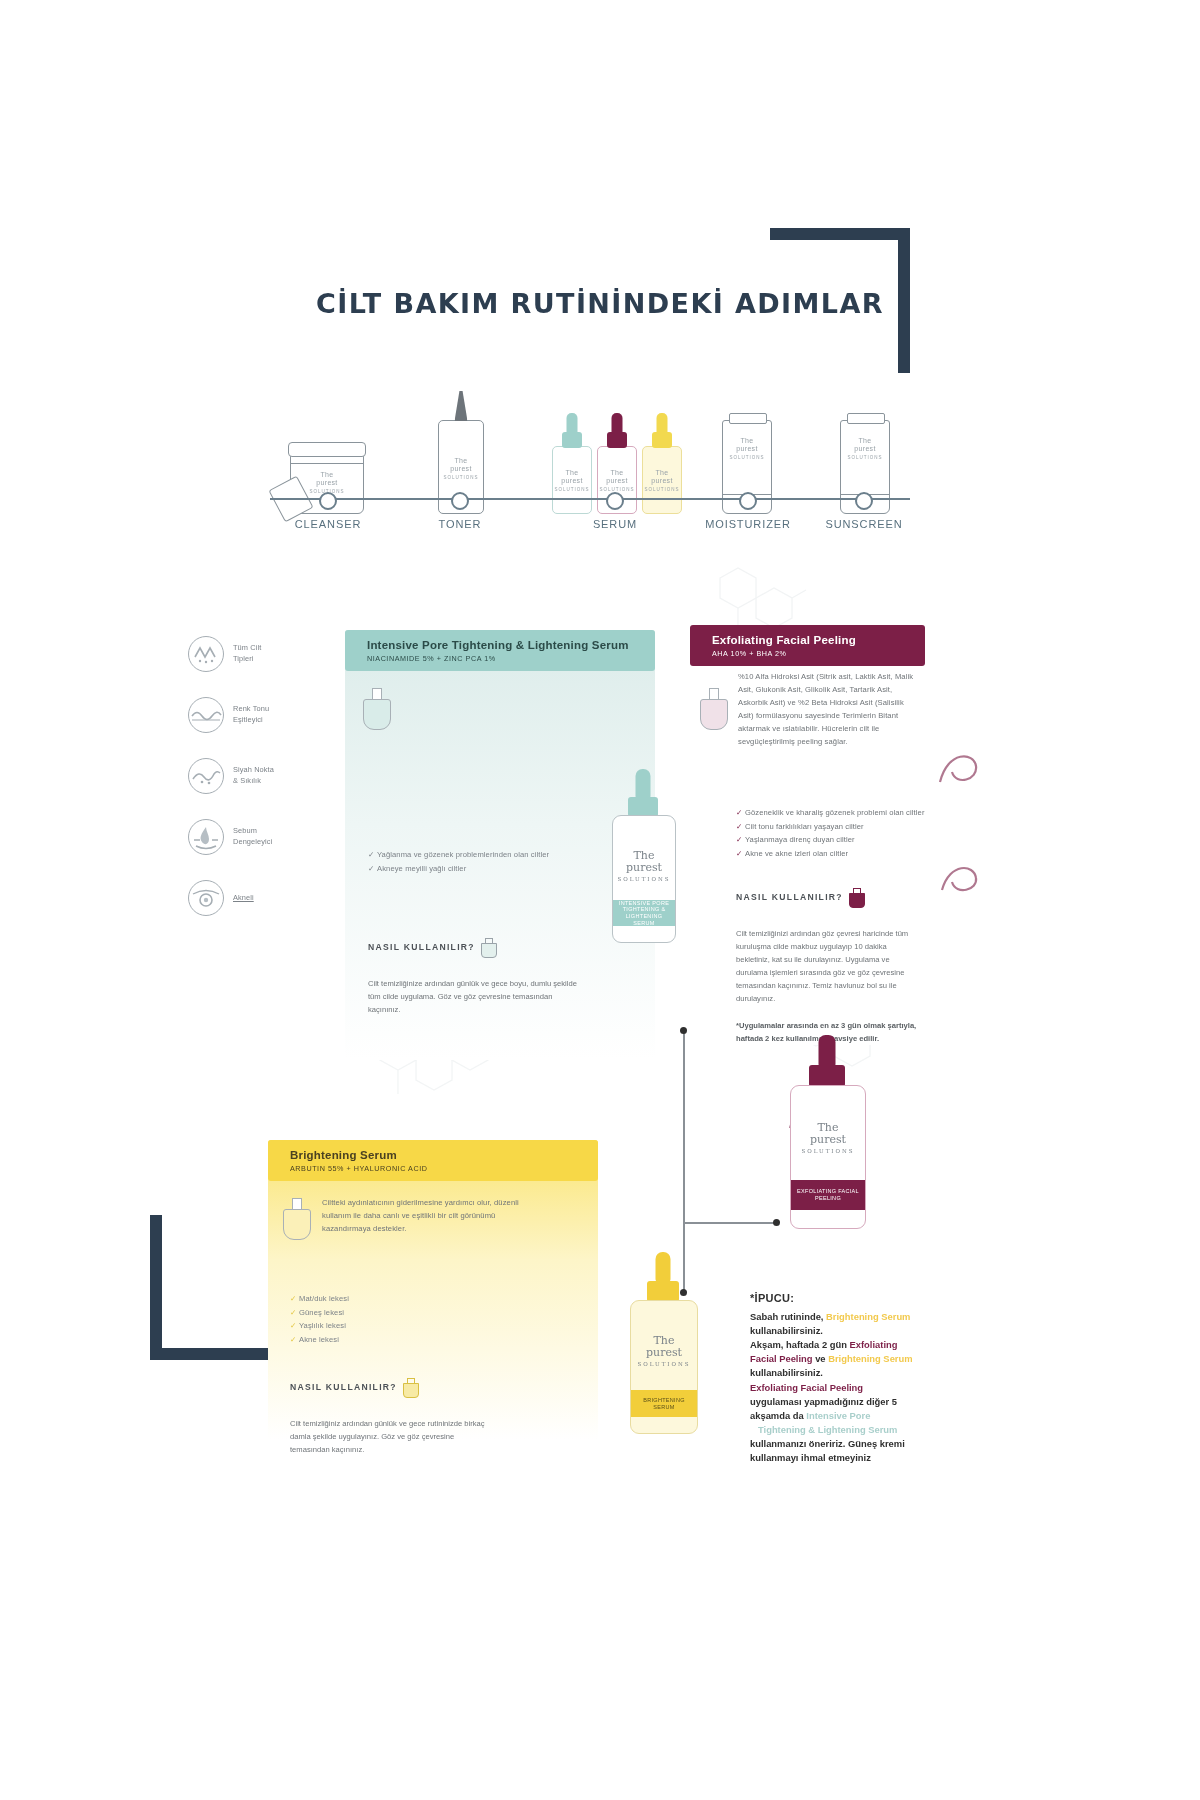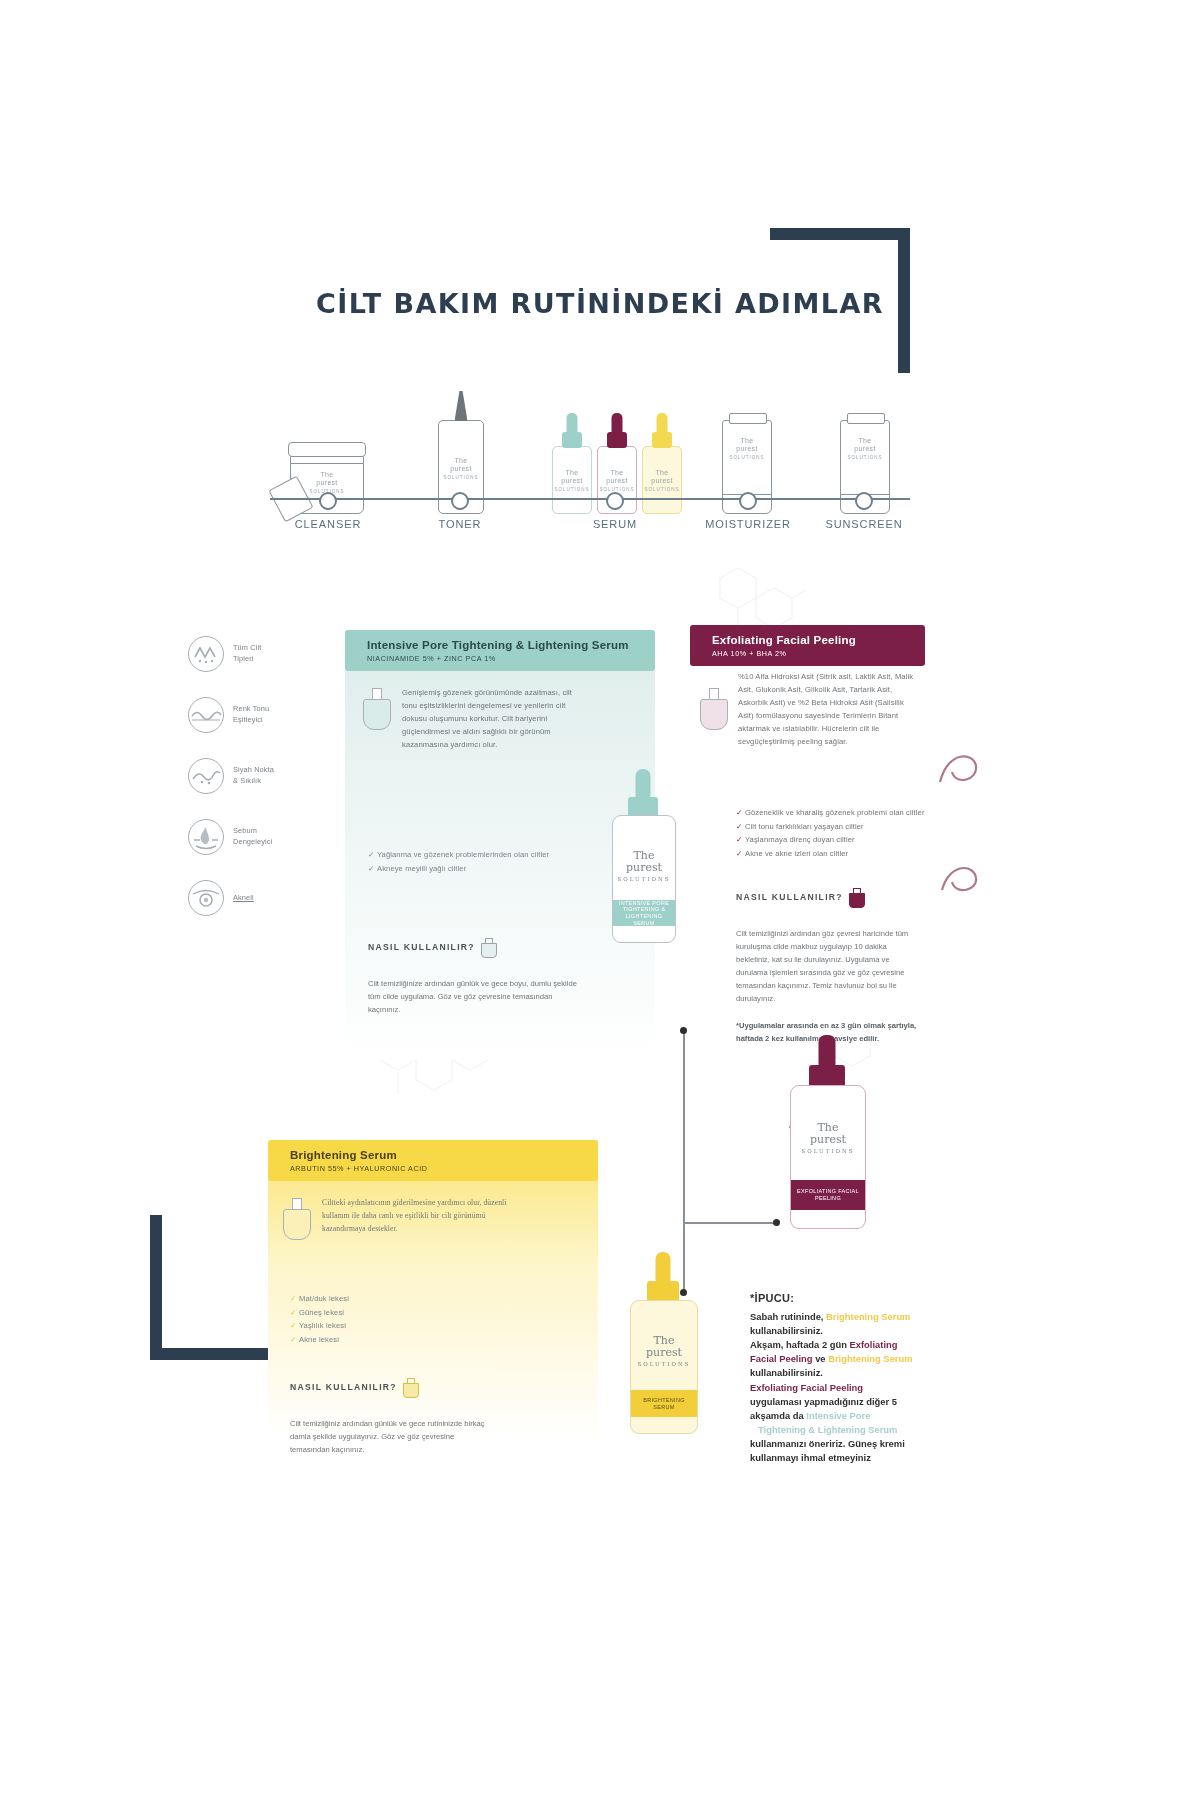--- a/index.html
+++ b/index.html
@@ -328,21 +328,20 @@
   <div id="panel-teal"></div>
   <div class="card-head" id="head-teal">
     <div class="t">Intensive Pore Tightening &amp; Lightening Serum</div>
     <div class="s">NIACINAMIDE 5% + ZINC PCA 1%</div>
   </div>
 
   <div class="bigflask" style="left:363px;top:688px;">
     <div class="neck"></div>
       <div class="bowl" style="background:#d9ece9;"></div>
   </div>
-  <div class="body-txt" style="left:402px;top:686px;width:184px;">Genişlemiş gözenek görünümünde azaltması, cilt tonu eşitsizliklerini dengelemesi ve yenilerin cilt dokusu oluşumunu korkutur. Cilt bariyerini güçlendirmesi ve aldırı sağlıklı bir görünüm kazanmasına yardımcı olur.</div>
 
   <div class="bullets" style="left:368px;top:848px;width:230px;color:#7c8288;">
     <div><span class="ck">✓</span><span>Yağlanma ve gözenek problemlerinden olan ciltler</span></div>
     <div><span class="ck">✓</span><span>Akneye meyilli yağlı ciltler</span></div>
   </div>
 
   <div class="howto" style="left:368px;top:938px;width:210px;">
     <div class="h">
       <span>NASIL KULLANILIR?</span>
       <span class="glyph">
@@ -387,21 +386,21 @@
   <div id="panel-yellow"></div>
   <div class="card-head" id="head-yellow">
     <div class="t">Brightening Serum</div>
     <div class="s">ARBUTIN 55% + HYALURONIC ACID</div>
   </div>
 
   <div class="bigflask" style="left:283px;top:1198px;">
     <div class="neck"></div>
       <div class="bowl" style="background:#fbf0b8;"></div>
   </div>
-  <div class="body-txt" style="left:322px;top:1196px;width:200px;font-family:Liberation Serif, serif;">Ciltteki aydınlatıcının giderilmesine yardımcı olur, düzenli kullanım ile daha canlı ve eşitlikli bir cilt görünümü kazandırmaya destekler.</div>
+  <div class="body-txt" style="left:322px;top:1196px;width:200px;">Ciltteki aydınlatıcının giderilmesine yardımcı olur, düzenli kullanım ile daha canlı ve eşitlikli bir cilt görünümü kazandırmaya destekler.</div>
 
   <div class="bullets" style="left:290px;top:1292px;width:200px;color:#7c8288;">
     <div><span class="ck" style="color:#e3c640;">✓</span><span>Mat/duk lekesi</span></div>
     <div><span class="ck" style="color:#e3c640;">✓</span><span>Güneş lekesi</span></div>
     <div><span class="ck" style="color:#e3c640;">✓</span><span>Yaşlılık lekesi</span></div>
     <div><span class="ck" style="color:#e3c640;">✓</span><span>Akne lekesi</span></div>
   </div>
 
   <div class="howto" style="left:290px;top:1378px;width:200px;">
     <div class="h">

